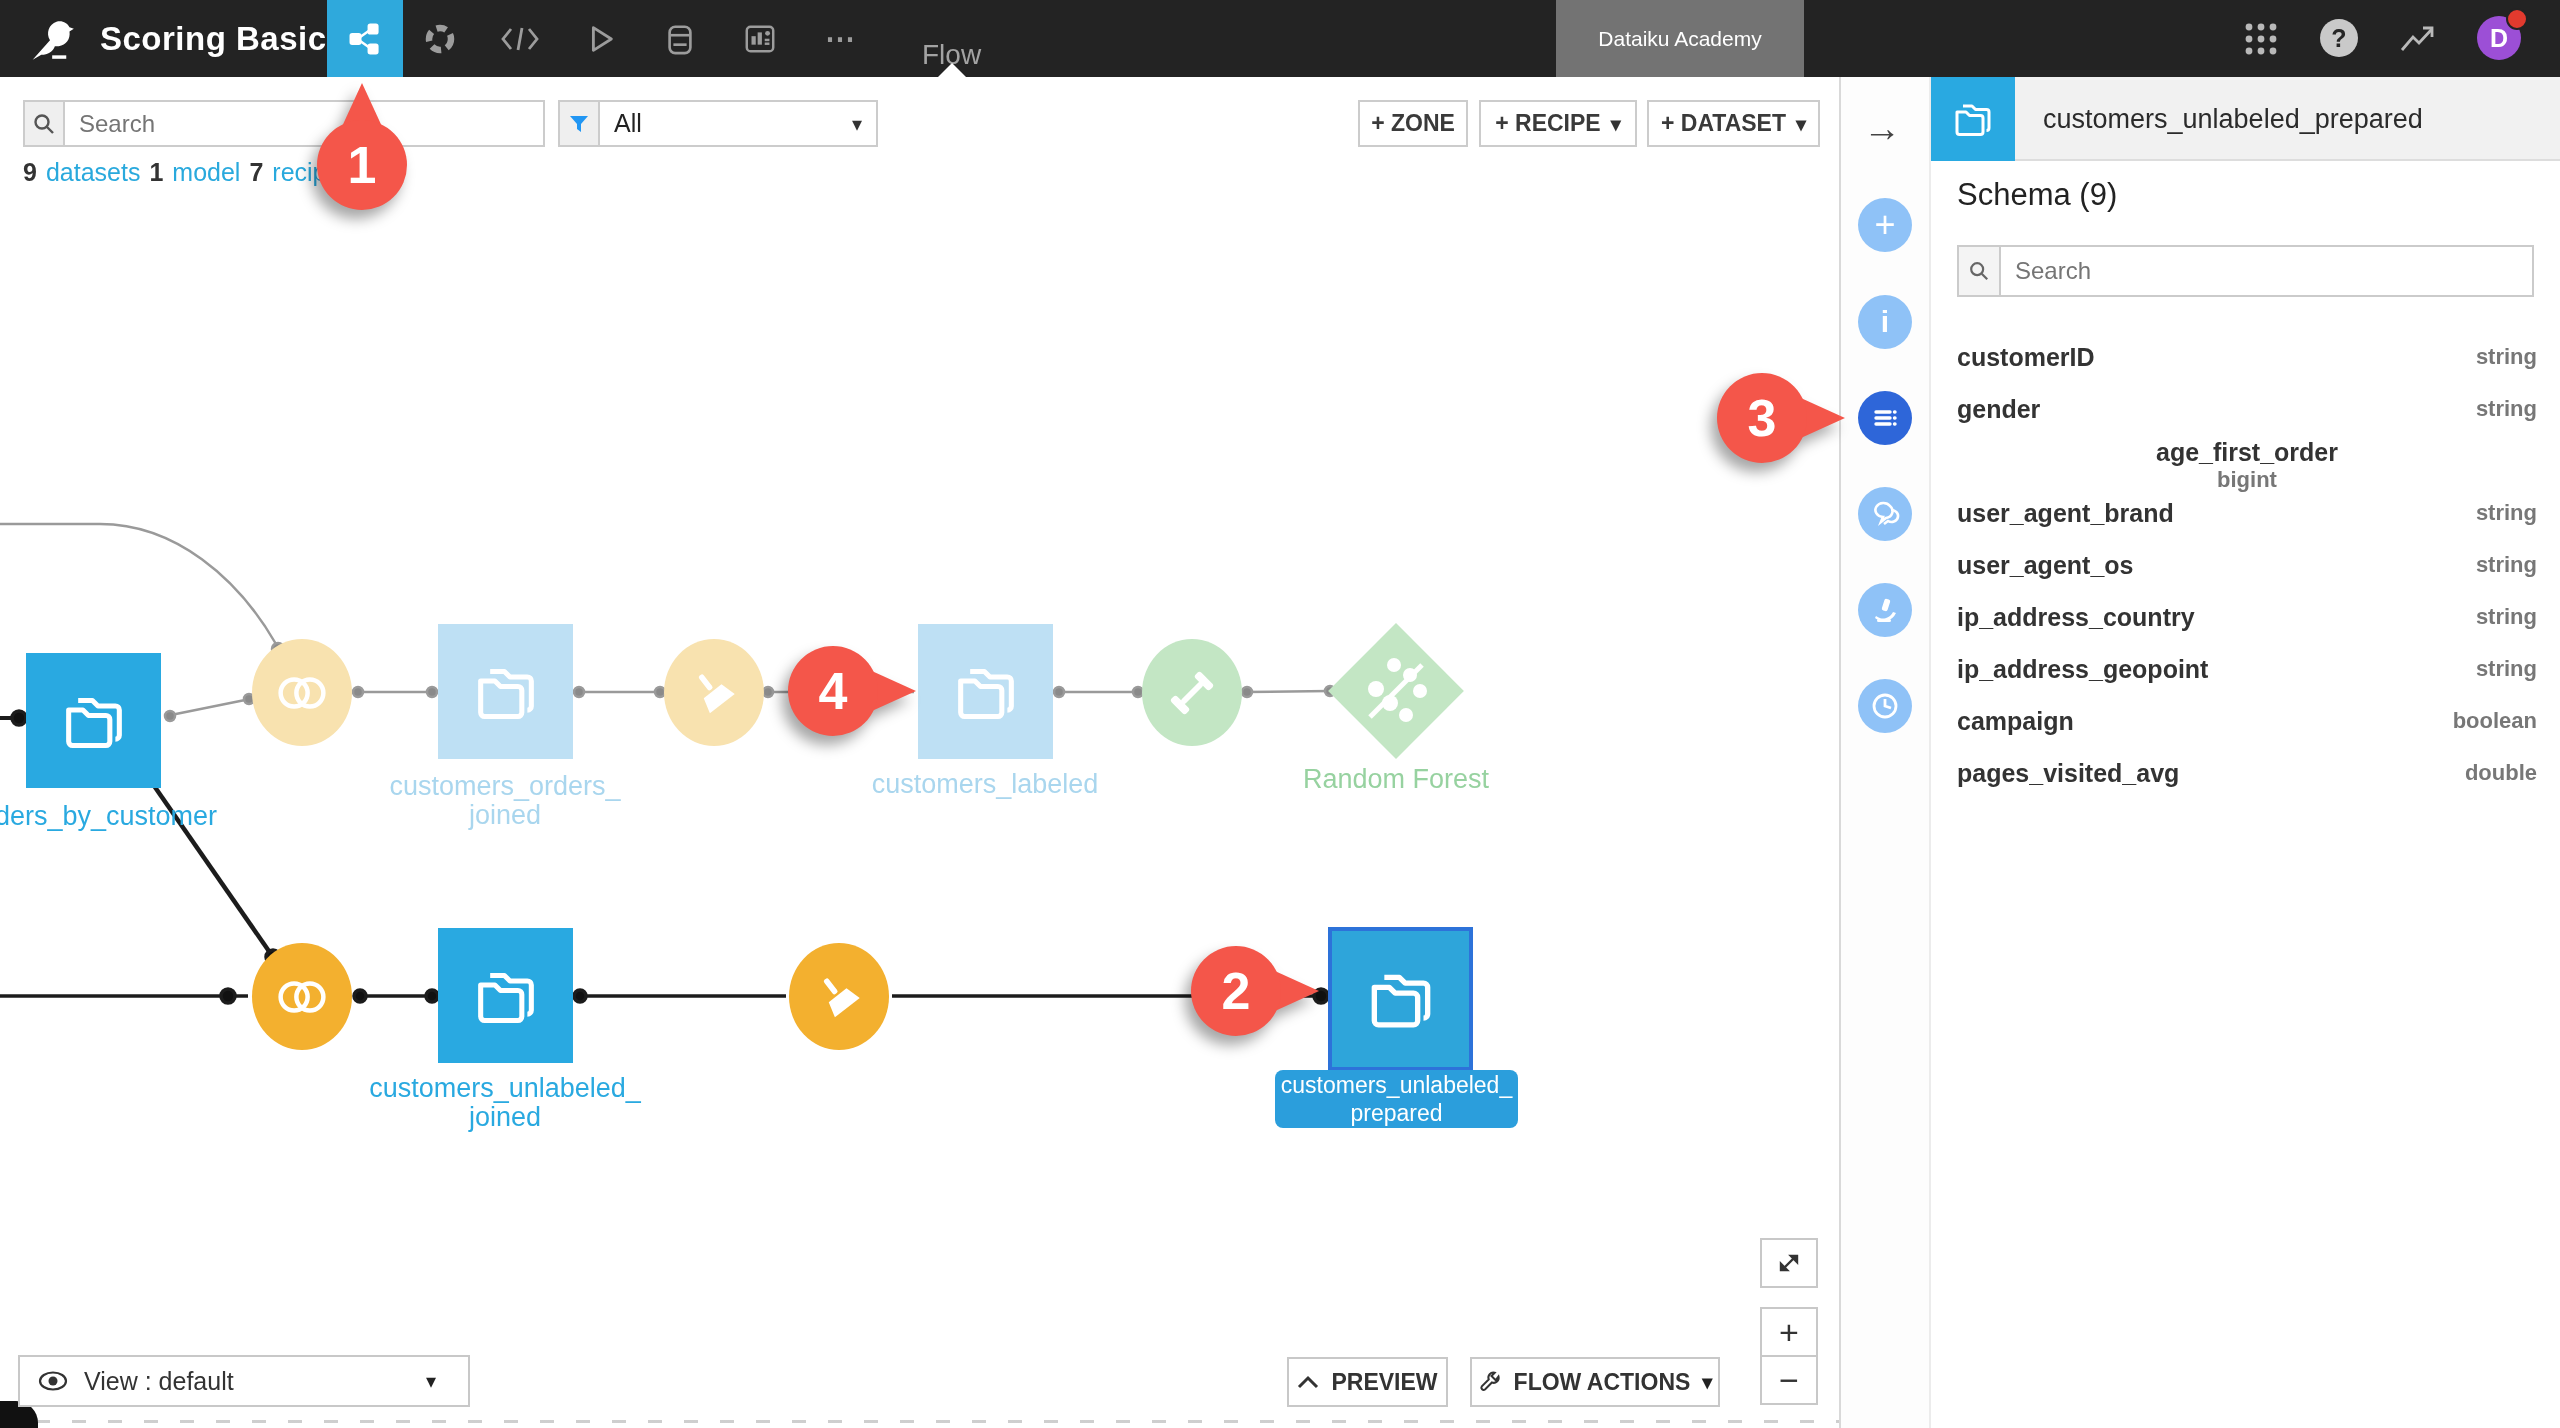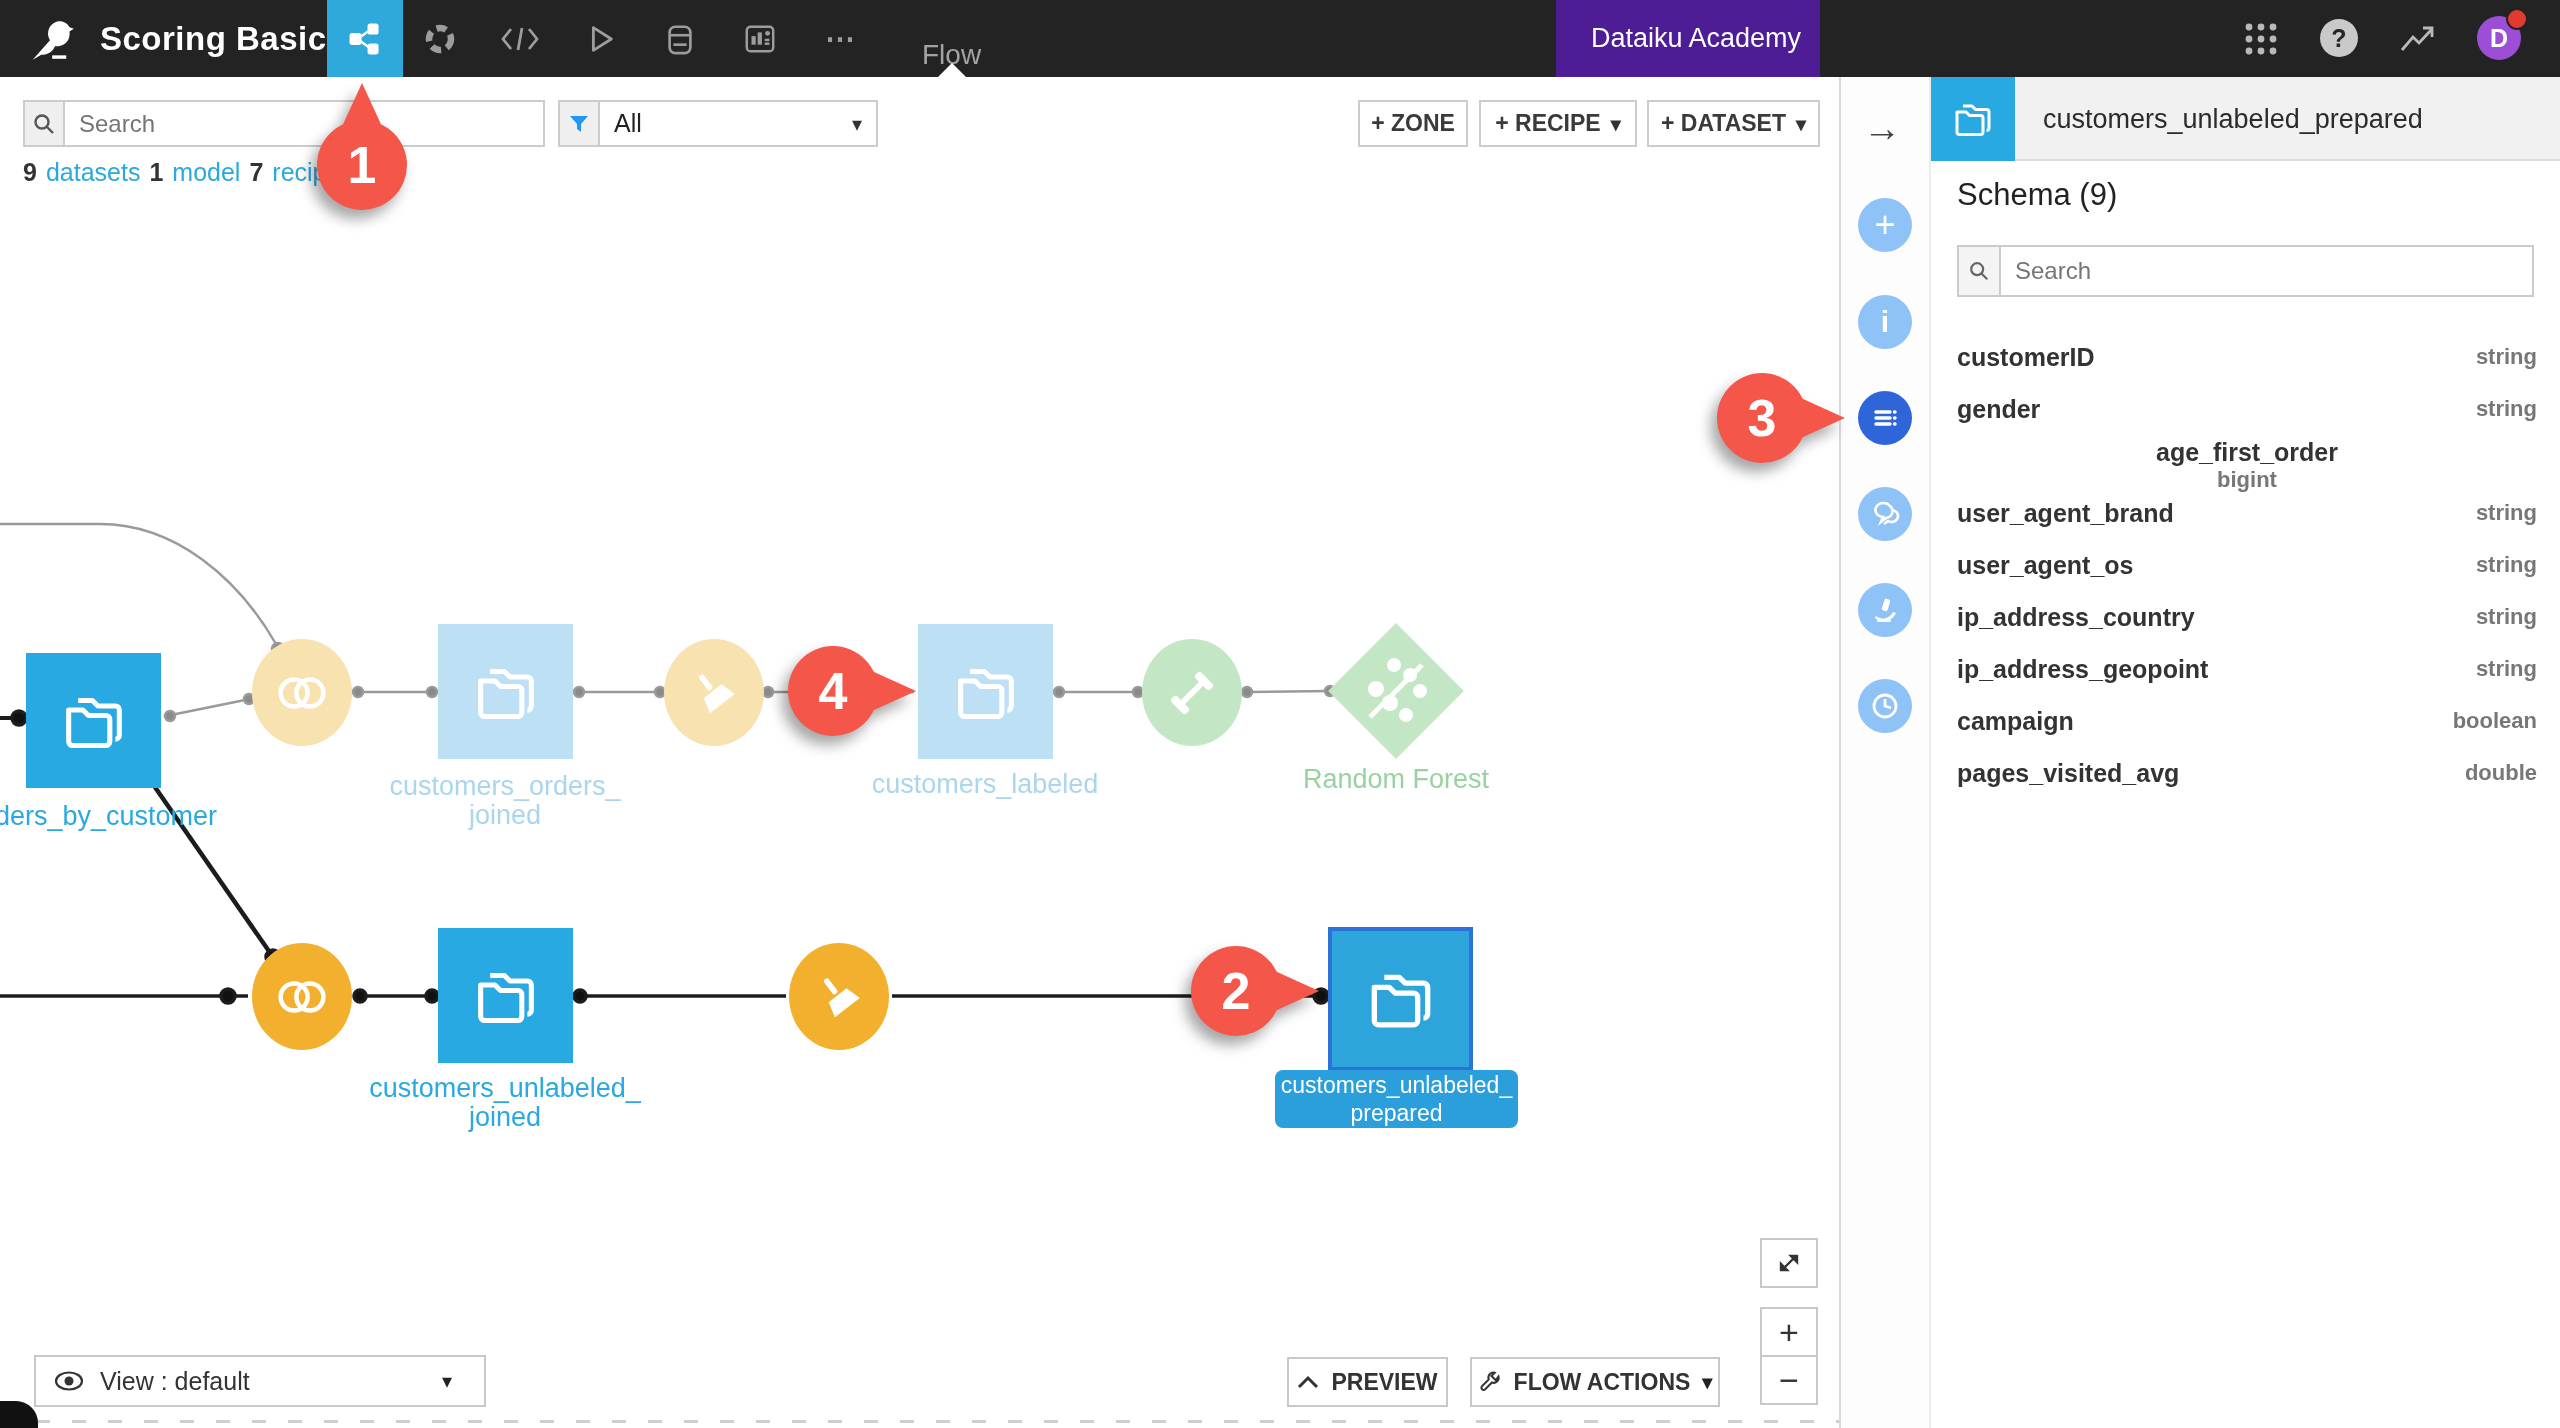--- a/index.html
+++ b/index.html
@@ -8,22 +8,22 @@
   .abs{position:absolute;}
   
   .topbar{position:absolute;left:0;top:0;width:2560px;height:77px;background:#232323;z-index:50;}
   .appTitle{position:absolute;left:100px;top:0;height:77px;line-height:77px;color:#fff;
             font-size:33px;font-weight:600;letter-spacing:.5px;}
   .navBtn{position:absolute;top:0;height:77px;display:flex;align-items:center;justify-content:center;}
   .navBtn.active{background:#2FA9DC;}
   .flowLabel{position:absolute;left:922px;top:16px;height:77px;line-height:77px;color:#a3a3a3;font-size:28px;text-align:center;}
   .tabNotch{position:absolute;left:938px;top:63px;width:0;height:0;z-index:51;
             border-left:14px solid transparent;border-right:14px solid transparent;border-bottom:14px solid #fff;}
-  .academy{position:absolute;left:1556px;top:0;width:248px;height:77px;background:#4c1d95;color:#fff;
-           font-size:27px;display:flex;align-items:center;justify-content:center;padding-left:16px;}
+  .academy{position:absolute;left:1556px;top:0;width:248px;height:77px;background:#737373;color:#fff;
+           font-size:21px;display:flex;align-items:center;justify-content:center;}
   .dssSearch{position:absolute;left:1826px;top:15px;width:388px;height:47px;background:#3B3B3B;border-radius:6px;
              display:flex;align-items:center;color:#8E8E8E;font-size:26px;gap:14px;padding-left:16px;box-sizing:border-box;}
   .helpCircle{position:absolute;left:2320px;top:19px;width:38px;height:38px;border-radius:50%;background:#C9C9C9;
               color:#262626;font-weight:700;font-size:25px;display:flex;align-items:center;justify-content:center;}
   .avatar{position:absolute;left:2477px;top:16px;width:44px;height:44px;border-radius:50%;background:#9C4FD6;
           color:#fff;font-weight:700;font-size:25px;display:flex;align-items:center;justify-content:center;}
   .avatarDot{position:absolute;left:2506px;top:8px;width:18px;height:18px;border-radius:50%;background:#E23A2E;border:2px solid #232323;}
   .moreDots{color:#9C9C9C;font-size:30px;font-weight:700;letter-spacing:2px;}
   
   .box{position:absolute;background:#fff;border:2px solid #CCCCCC;box-sizing:border-box;}
@@ -72,21 +72,21 @@
   .panelTitle{position:absolute;left:112px;top:0;height:84px;line-height:84px;font-size:27px;color:#2B2B2B;white-space:nowrap;}
   .schemaHeading{position:absolute;left:116px;top:100px;font-size:31px;color:#222;font-weight:500;}
   .panelSearch{position:absolute;left:116px;top:168px;width:577px;height:52px;border:2px solid #CBCBCB;box-sizing:border-box;
                display:flex;align-items:center;background:#fff;}
   .schemaRow{position:absolute;left:116px;width:580px;height:46px;display:flex;align-items:center;justify-content:space-between;font-weight:bold;}
   .fName{font-size:25px;color:#333;}
   .fType{font-size:22px;color:#777;}
   
   .footBtn{position:absolute;background:#fff;border:2px solid #C8C8C8;box-sizing:border-box;color:#333;
            display:flex;align-items:center;justify-content:center;gap:12px;font-size:23px;font-weight:700;z-index:10;}
-  .viewDrop{left:34px;top:1355px;width:452px;height:52px;font-weight:400;font-size:25px;justify-content:flex-start;padding:0 18px;gap:16px;}
+  .viewDrop{left:18px;top:1355px;width:452px;height:52px;font-weight:400;font-size:25px;justify-content:flex-start;padding:0 18px;gap:16px;}
   .zoomBtn{width:58px;height:50px;font-size:34px;font-weight:400;}
   .dashLine{position:absolute;left:0;top:1420px;width:2560px;height:3px;z-index:5;
             background:repeating-linear-gradient(90deg,#C6C6C6 0 14px,transparent 14px 36px);opacity:.85;}
   .cornerBL{position:absolute;left:0;top:1401px;width:38px;height:27px;background:#111;border-top-right-radius:22px;z-index:6;}
 </style>
 </head>
 <body>
 
 <div class="screen">
 

